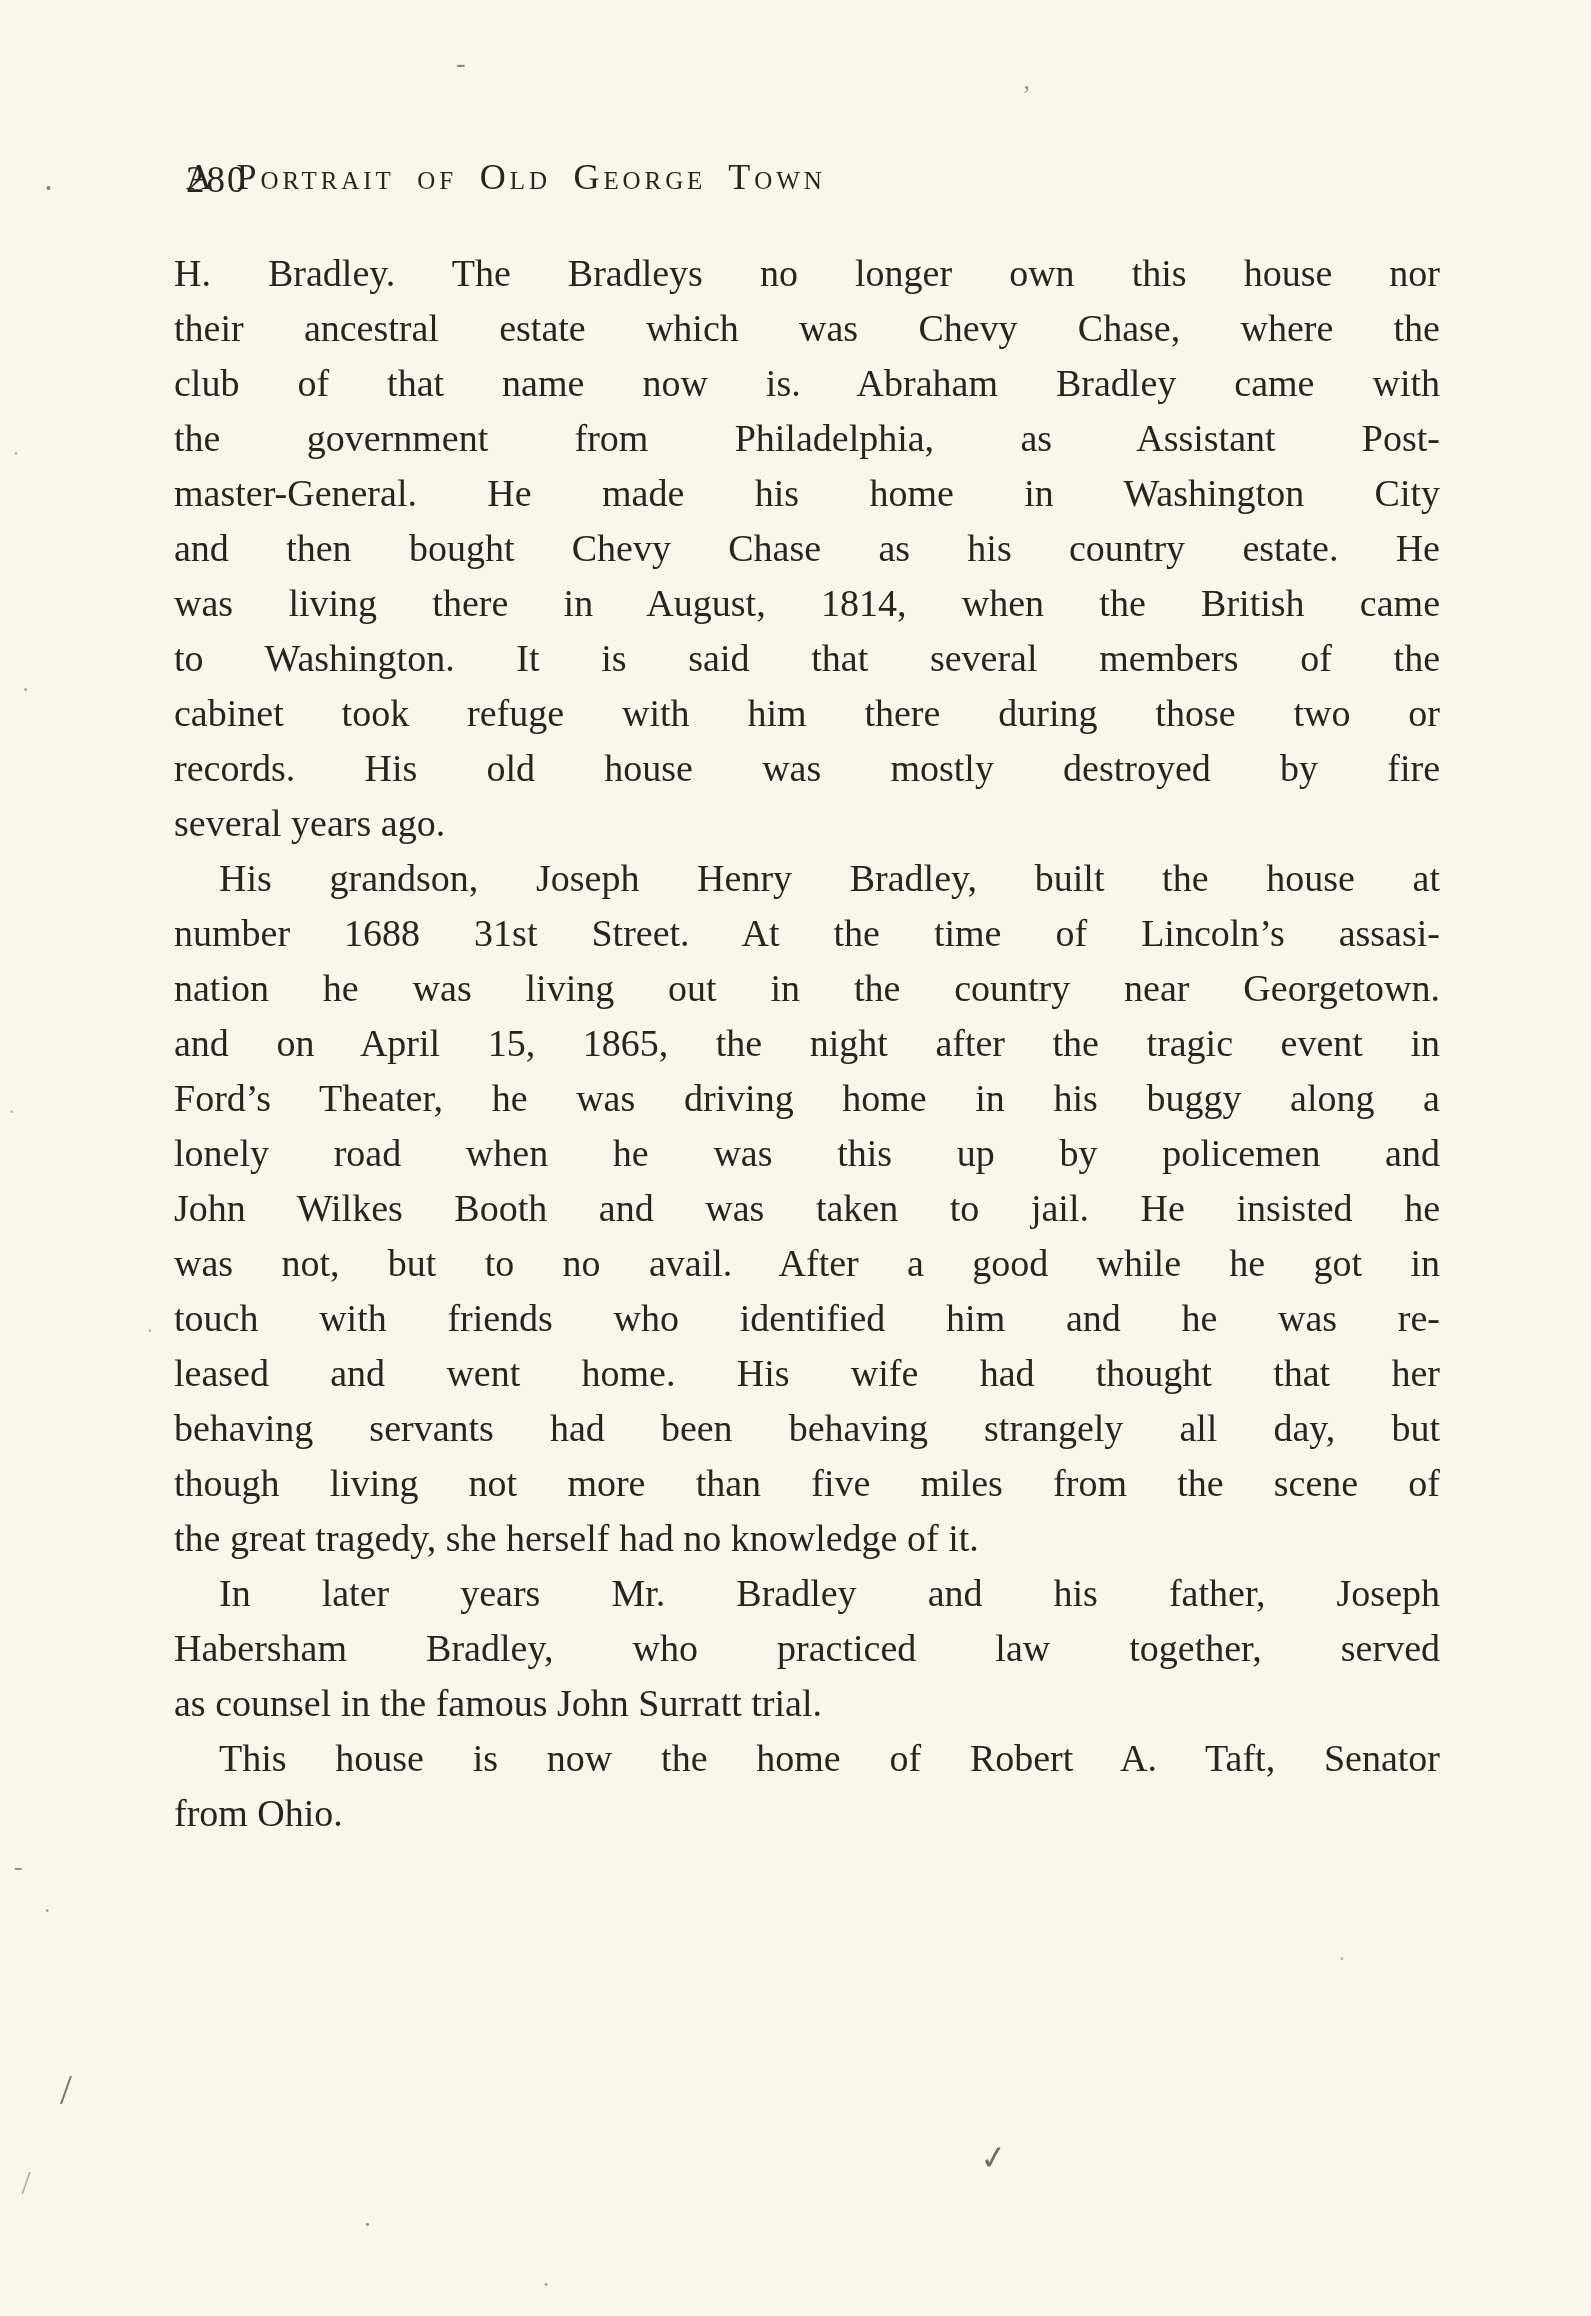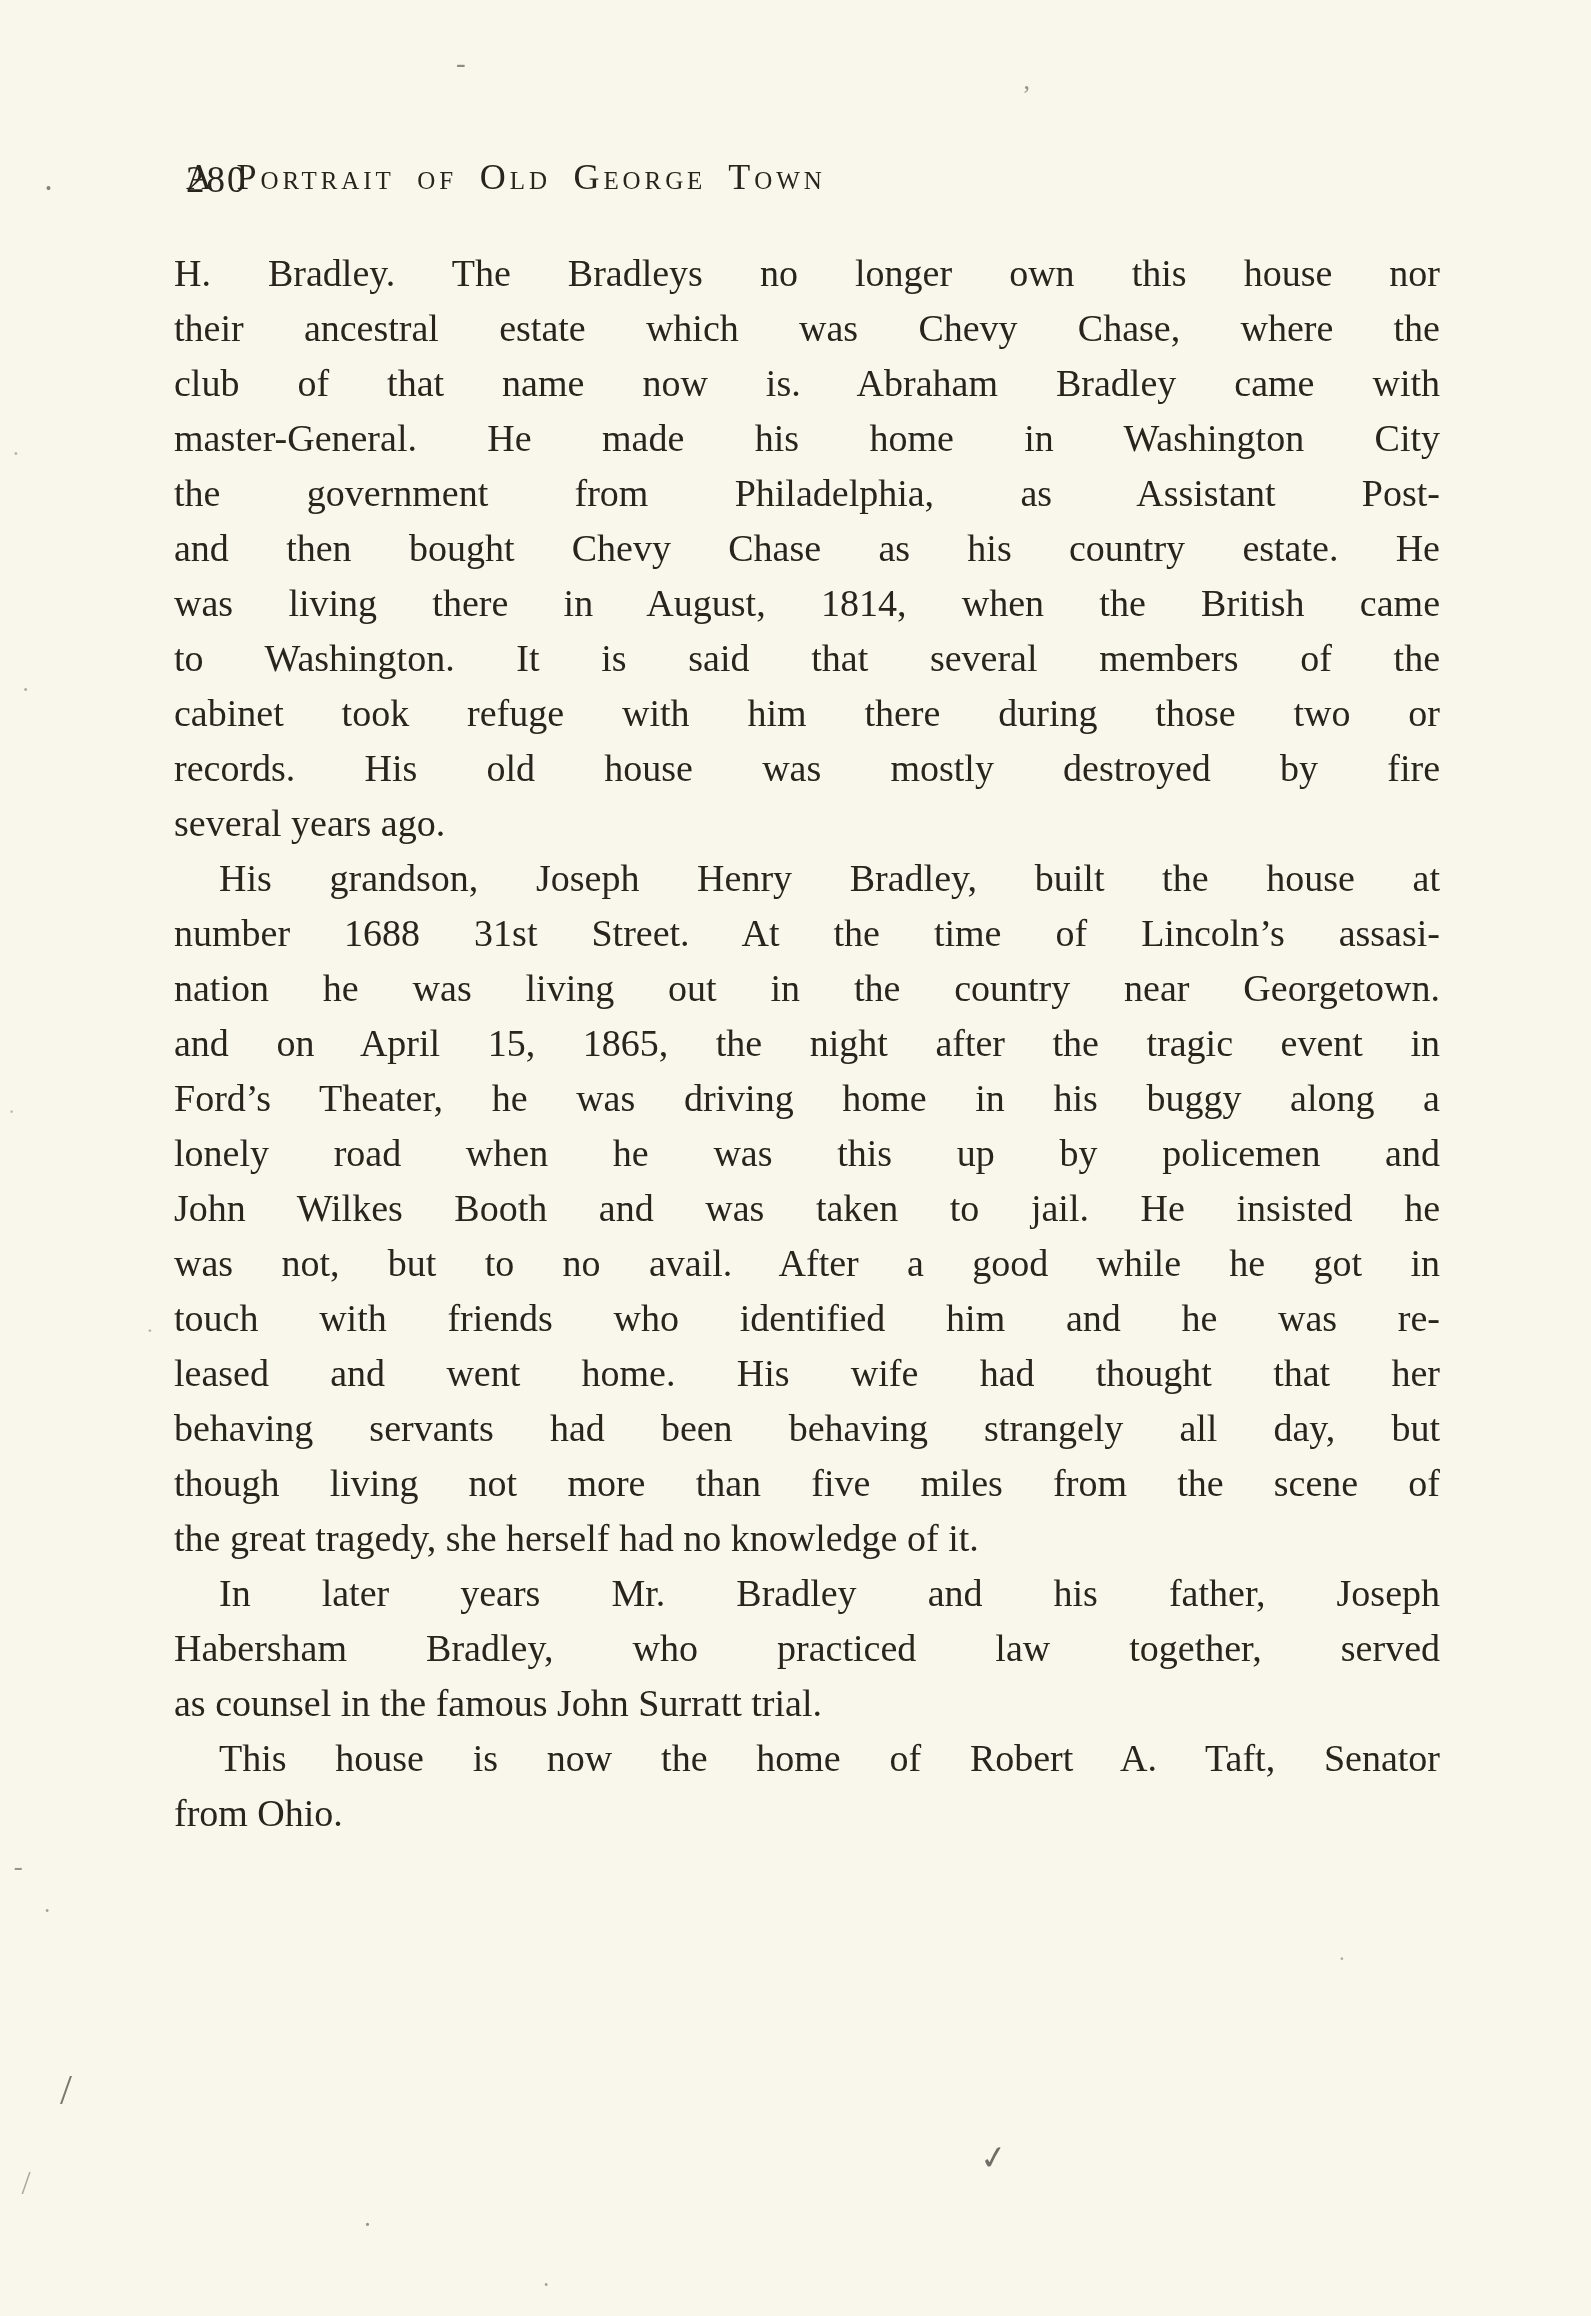--- a/index.html
+++ b/index.html
@@ -91,22 +91,22 @@
     <div class="running-header">
       <span class="page-number">280</span>
       <span class="header-title">A Portrait of Old George Town</span>
     </div>
 
     <div class="page-body">
         <div class="paragraph">
           <div class="line">H. Bradley. The Bradleys no longer own this house nor</div>
           <div class="line">their ancestral estate which was Chevy Chase, where the</div>
           <div class="line">club of that name now is. Abraham Bradley came with</div>
+          <div class="line">the government from Philadelphia, as Assistant Post-</div>
           <div class="line">master-General. He made his home in Washington City</div>
-          <div class="line">the government from Philadelphia, as Assistant Post-</div>
           <div class="line">and then bought Chevy Chase as his country estate. He</div>
           <div class="line">was living there in August, 1814, when the British came</div>
           <div class="line">to Washington. It is said that several members of the</div>
           <div class="line">cabinet took refuge with him there during those two or</div>
           <div class="line">records. His old house was mostly destroyed by fire</div>
           <div class="line last">several years ago.</div>
         </div>
         <div class="paragraph">
           <div class="line indent">His grandson, Joseph Henry Bradley, built the house at</div>
           <div class="line">number 1688 31st Street. At the time of Lincoln’s assasi-</div>

